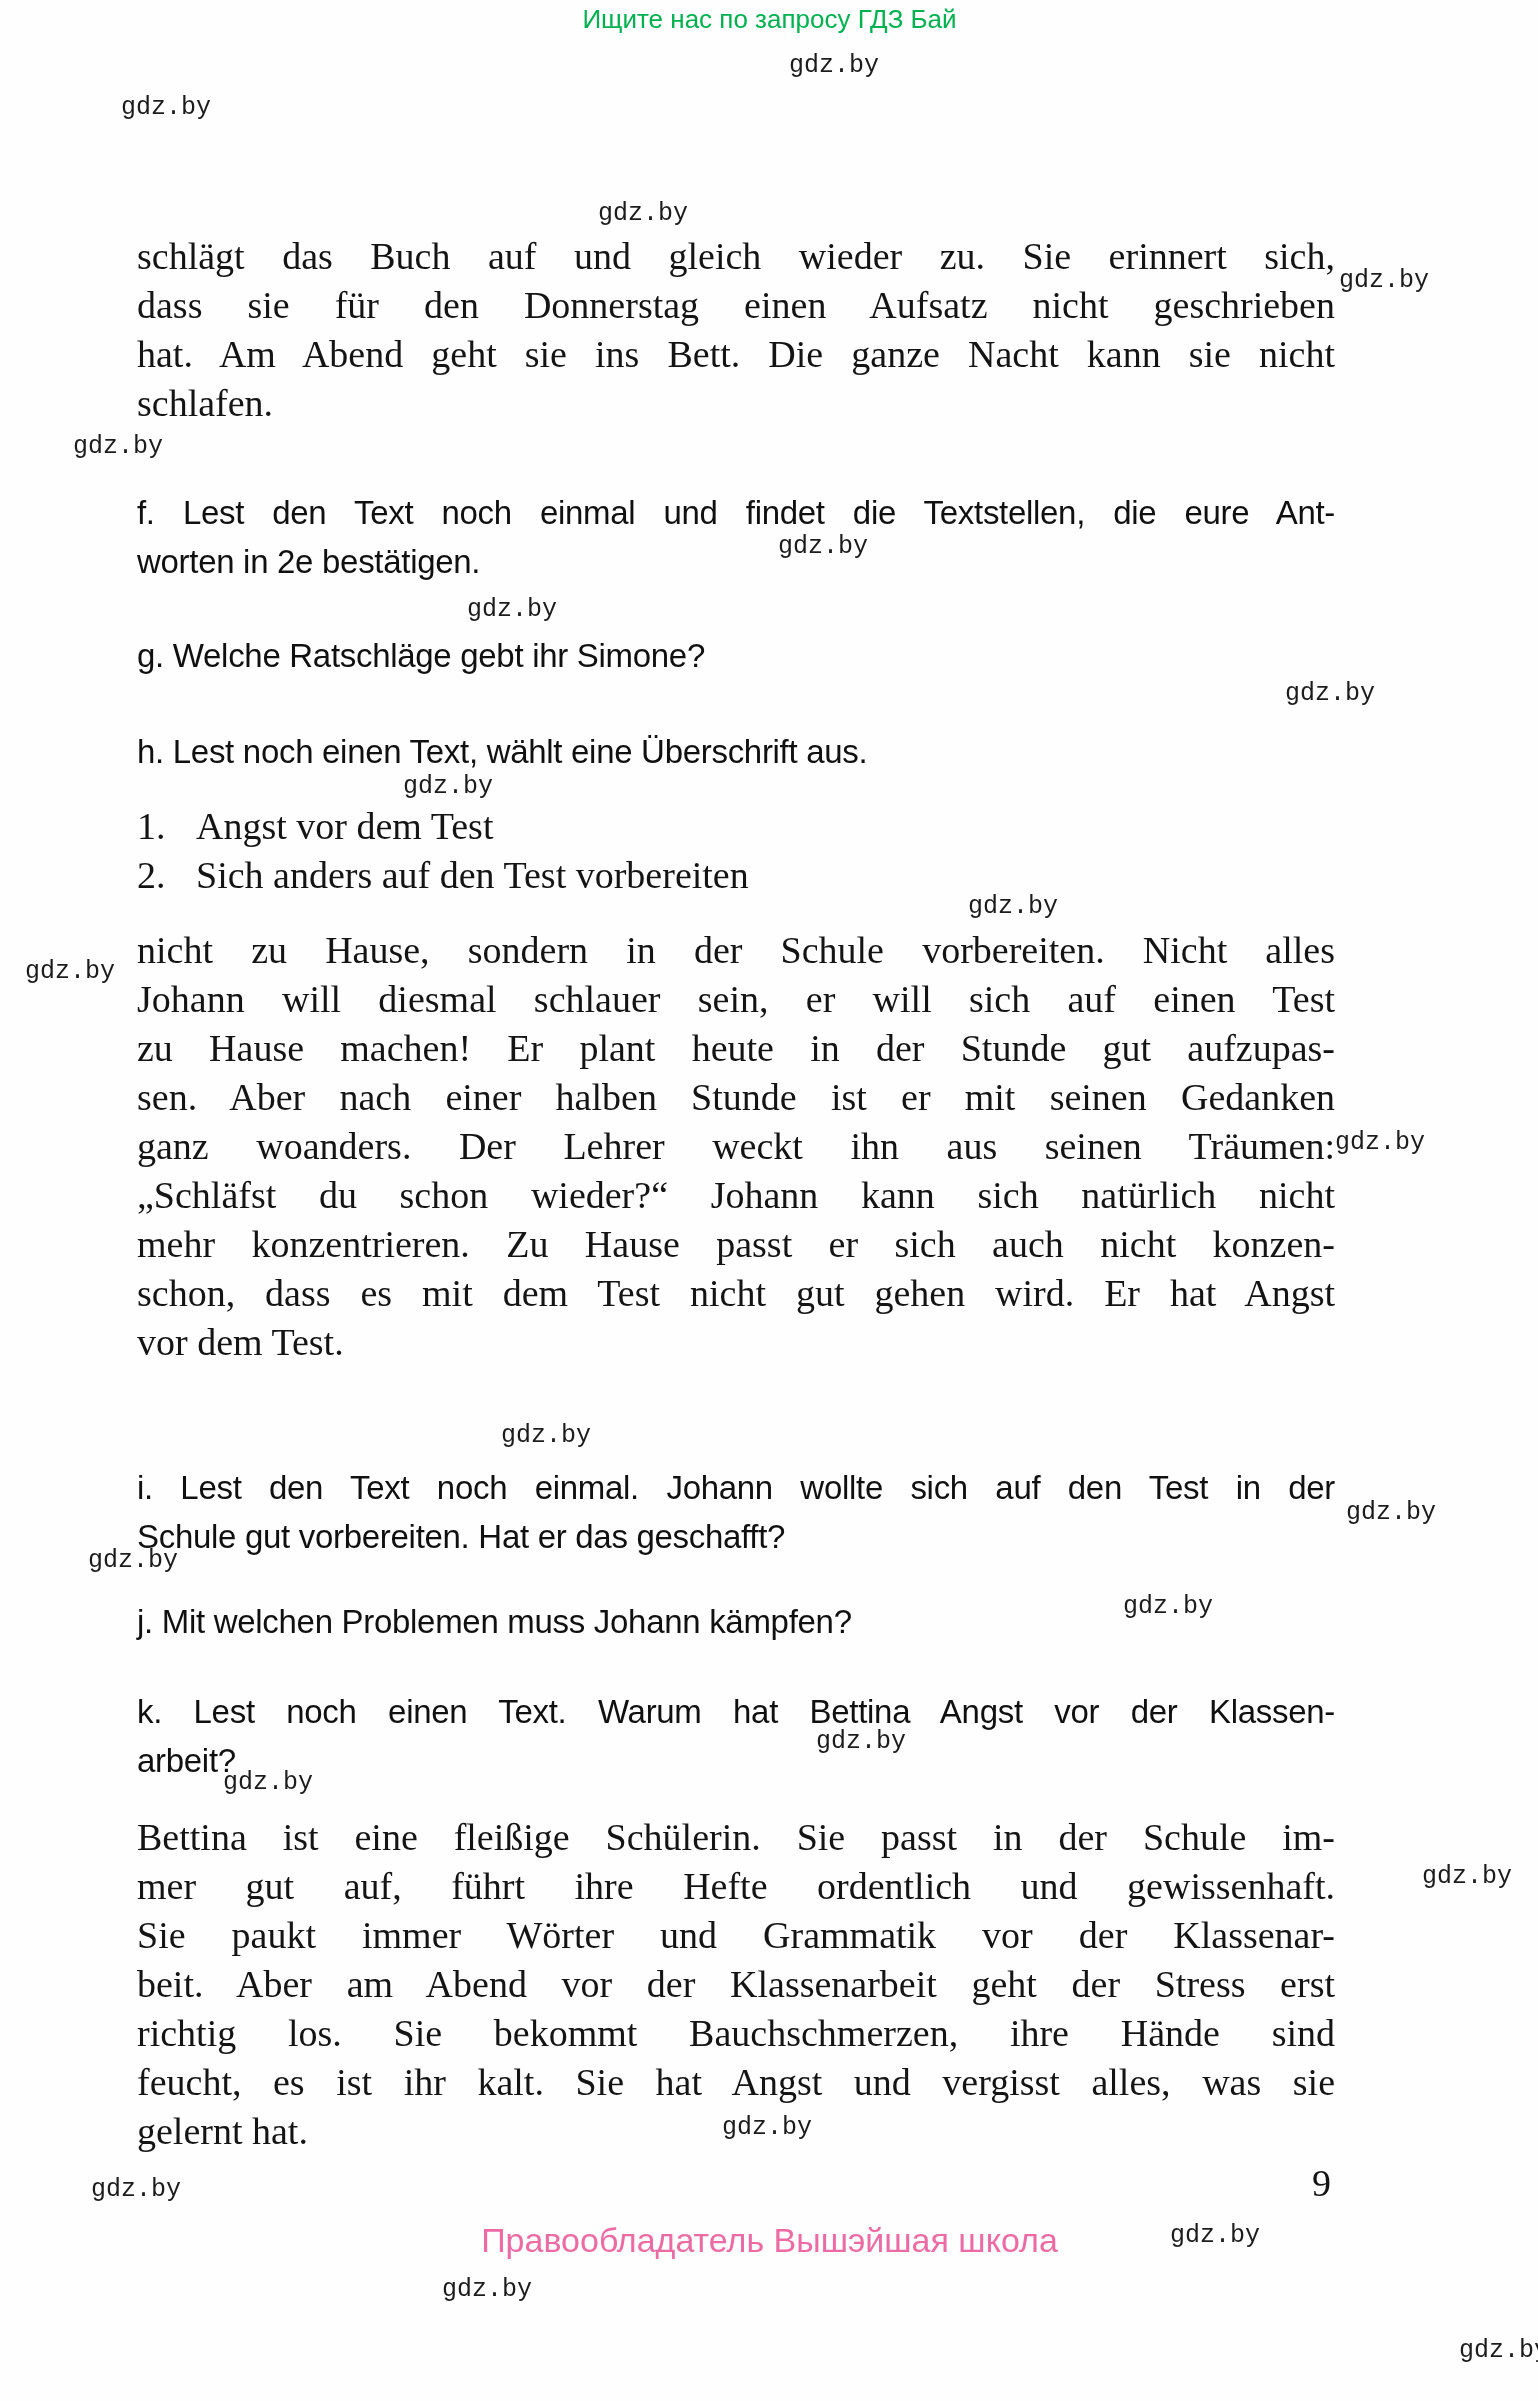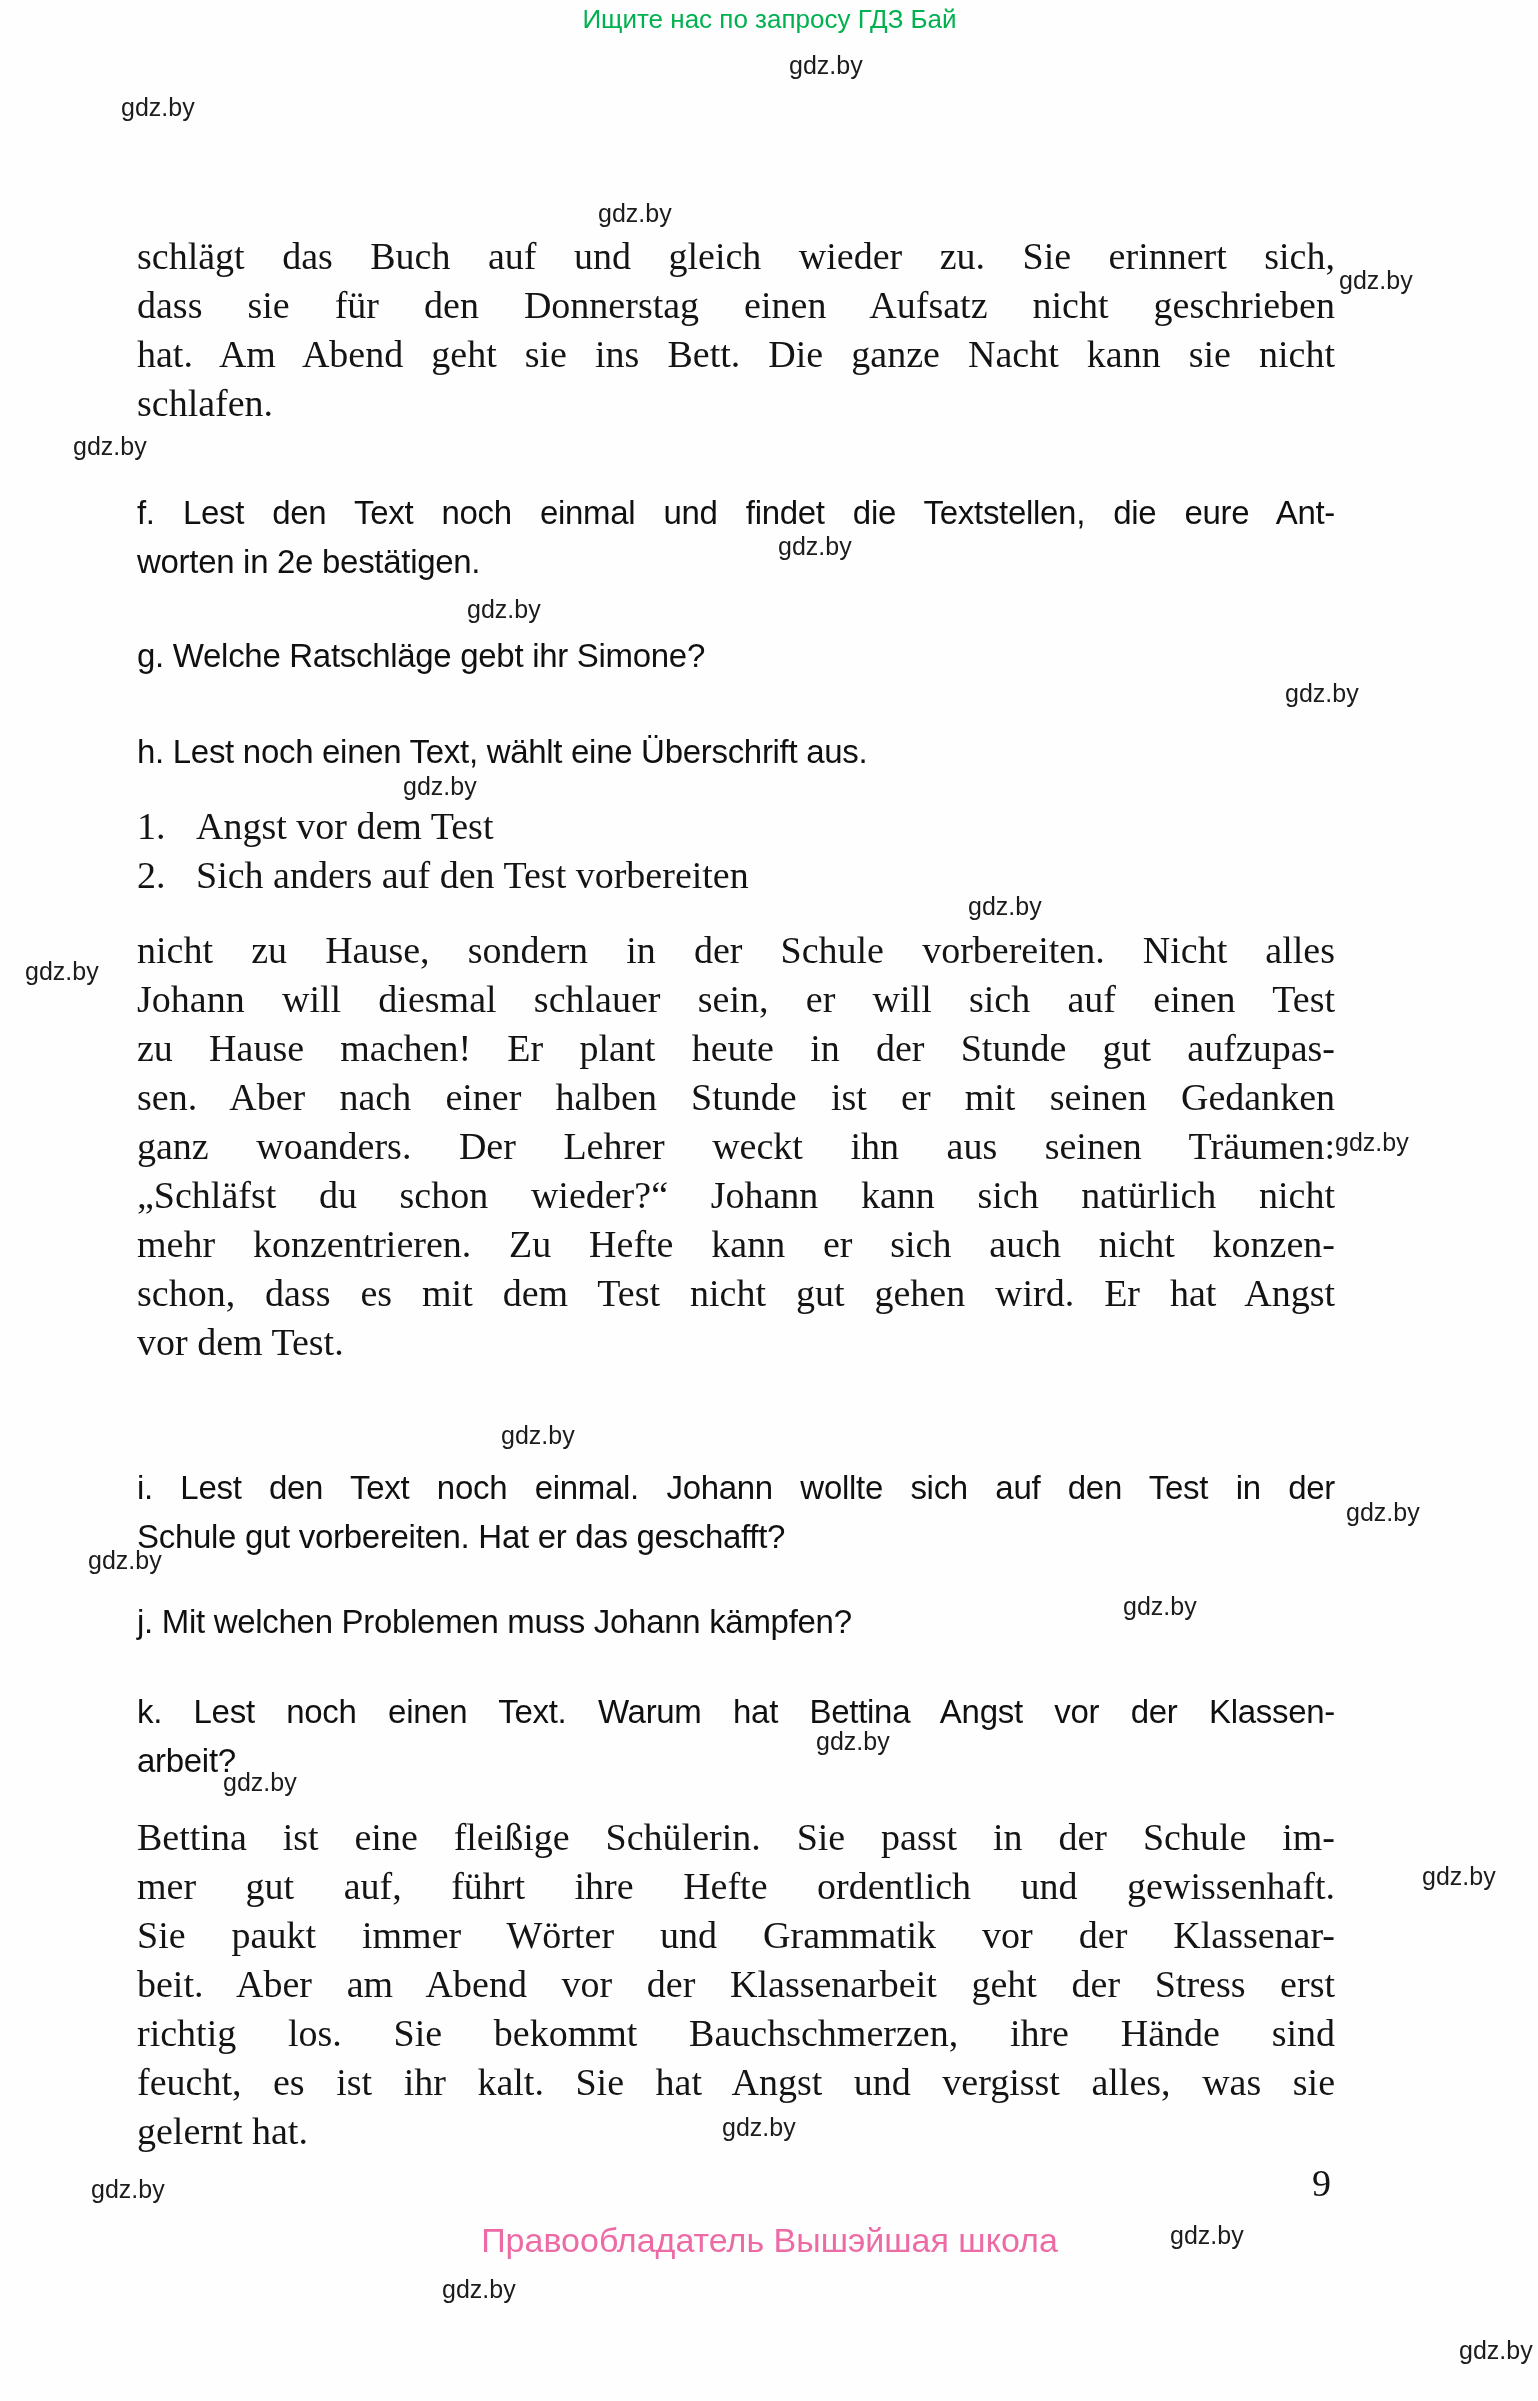--- a/index.html
+++ b/index.html
@@ -16,21 +16,21 @@
     position: absolute;
     top: 3.5px; left: 0; width: 100%;
     box-sizing: border-box;
     text-align: center;
     font-family: "Liberation Sans", sans-serif;
     font-size: 26px;
     color: #00b14f;
   }
   .wm {
     position: absolute;
-    font-family: Liberation Sans, sans-serif;
+    font-family: Liberation Mono, monospace;
     font-size: 25px;
     color: #1c1c1c;
     white-space: nowrap;
   }
   .block {
     position: absolute;
     left: 137px;
     width: 1198px;
   }
   .serif {
@@ -137,21 +137,21 @@
     </div>
   </div>
 
   <div class="block serif lines" style="top:926px">
       <div>nicht zu Hause, sondern in der Schule vorbereiten. Nicht alles</div>
       <div>Johann will diesmal schlauer sein, er will sich auf einen Test</div>
       <div>zu Hause machen! Er plant heute in der Stunde gut aufzupas-</div>
       <div>sen. Aber nach einer halben Stunde ist er mit seinen Gedanken</div>
       <div>ganz woanders. Der Lehrer weckt ihn aus seinen Träumen:</div>
       <div>„Schläfst du schon wieder?“ Johann kann sich natürlich nicht</div>
-      <div>mehr konzentrieren. Zu Hefte kann er sich auch nicht konzen-</div>
+      <div>mehr konzentrieren. Zu Hause passt er sich auch nicht konzen-</div>
       <div>schon, dass es mit dem Test nicht gut gehen wird. Er hat Angst</div>
       <div>vor dem Test.</div>
     </div>
 
   <div class="block heading lines" style="top:1463px">
       <div>i. Lest den Text noch einmal. Johann wollte sich auf den Test in der</div>
       <div>Schule gut vorbereiten. Hat er das geschafft?</div>
     </div>
 
   <div class="block heading lines" style="top:1597px">

